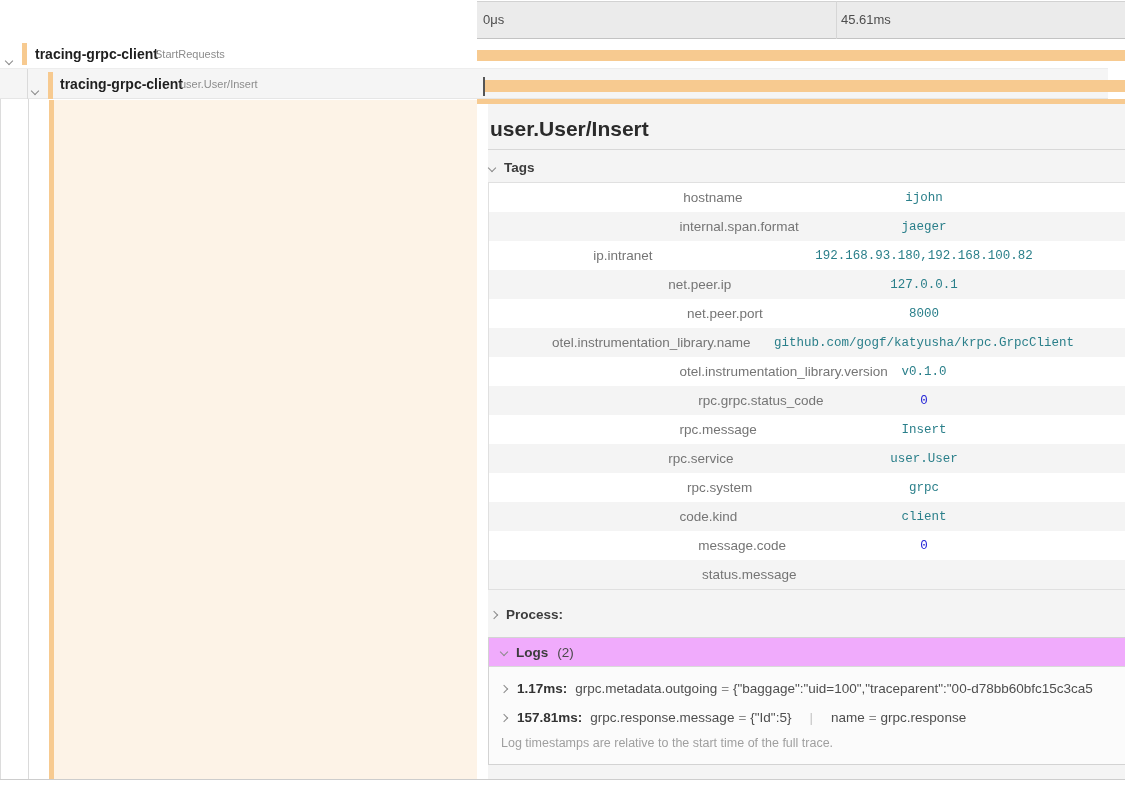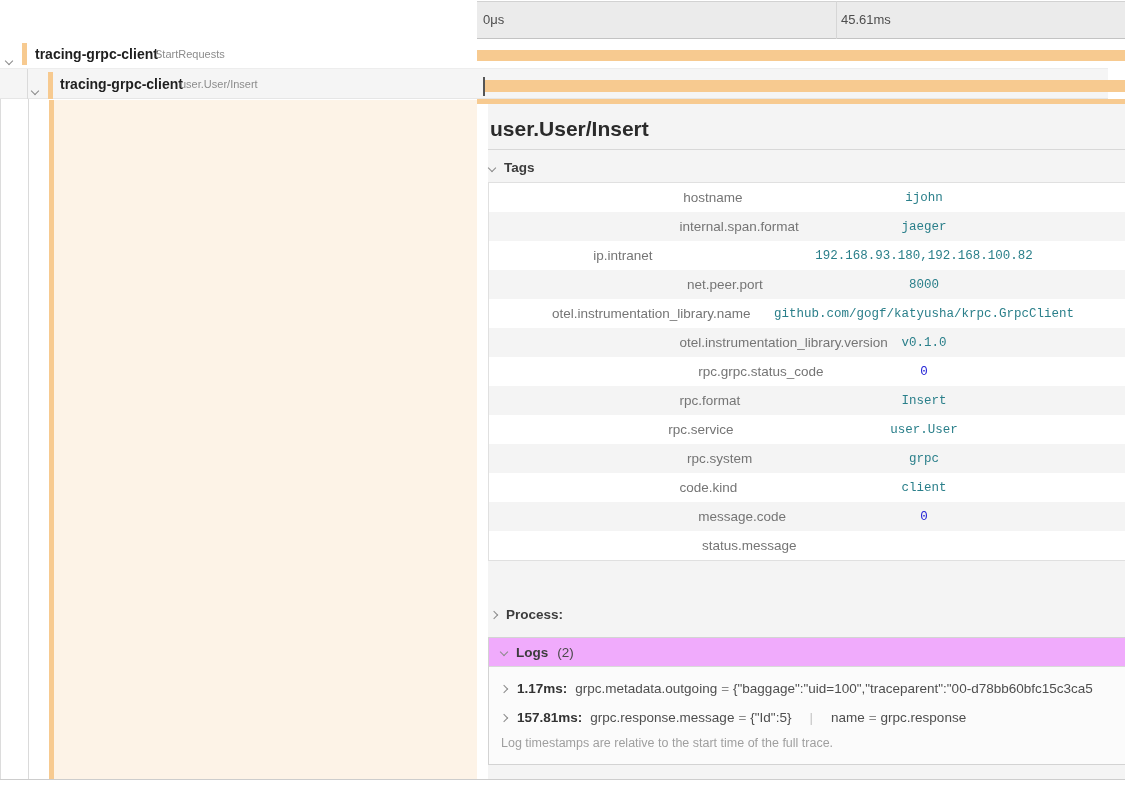--- a/index.html
+++ b/index.html
@@ -143,37 +143,41 @@
           </div>
           <div class="tag-row">
             <div class="tag-key">internal.span.format</div>
             <div class="tag-val">jaeger</div>
           </div>
           <div class="tag-row">
             <div class="tag-key">ip.intranet</div>
             <div class="tag-val">192.168.93.180,192.168.100.82</div>
           </div>
           <div class="tag-row">
+            <div class="tag-key">net.peer.ip</div>
+            <div class="tag-val">127.0.0.1</div>
+          </div>
+          <div class="tag-row">
             <div class="tag-key">net.peer.port</div>
             <div class="tag-val">8000</div>
           </div>
           <div class="tag-row">
             <div class="tag-key">otel.instrumentation_library.name</div>
             <div class="tag-val">github.com/gogf/katyusha/krpc.GrpcClient</div>
           </div>
           <div class="tag-row">
             <div class="tag-key">otel.instrumentation_library.version</div>
             <div class="tag-val">v0.1.0</div>
           </div>
           <div class="tag-row">
             <div class="tag-key">rpc.grpc.status_code</div>
             <div class="tag-val num">0</div>
           </div>
           <div class="tag-row">
-            <div class="tag-key">rpc.format</div>
+            <div class="tag-key">rpc.message</div>
             <div class="tag-val">Insert</div>
           </div>
           <div class="tag-row">
             <div class="tag-key">rpc.service</div>
             <div class="tag-val">user.User</div>
           </div>
           <div class="tag-row">
             <div class="tag-key">rpc.system</div>
             <div class="tag-val">grpc</div>
           </div>

